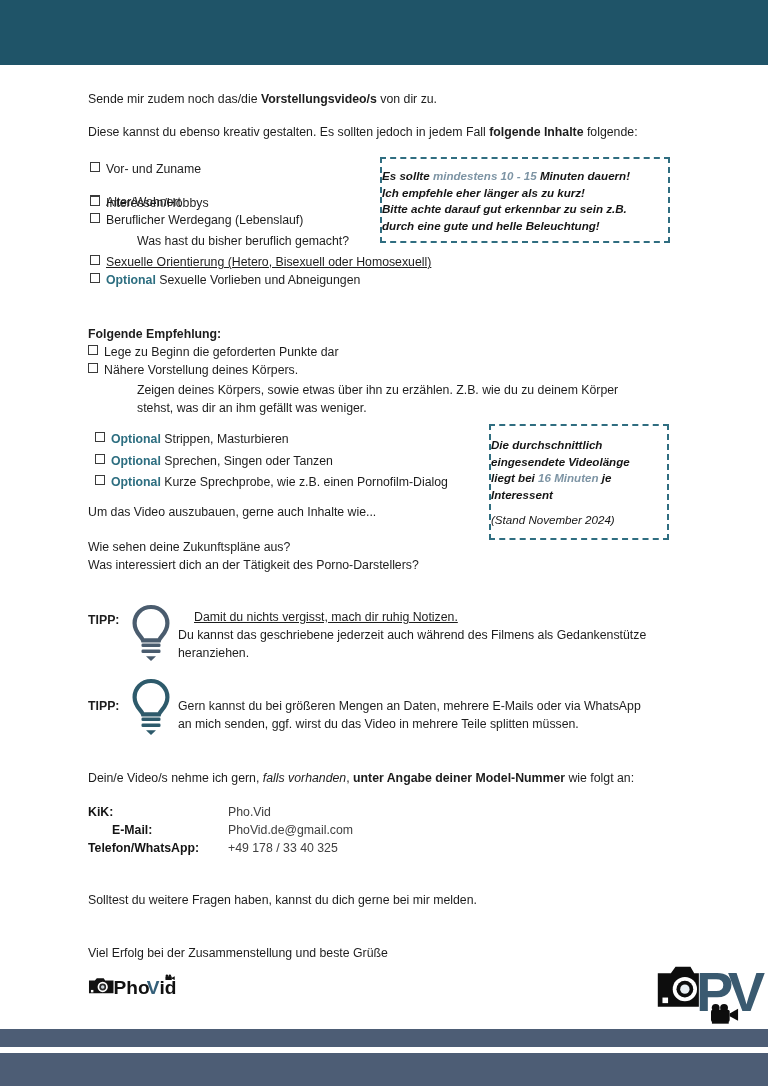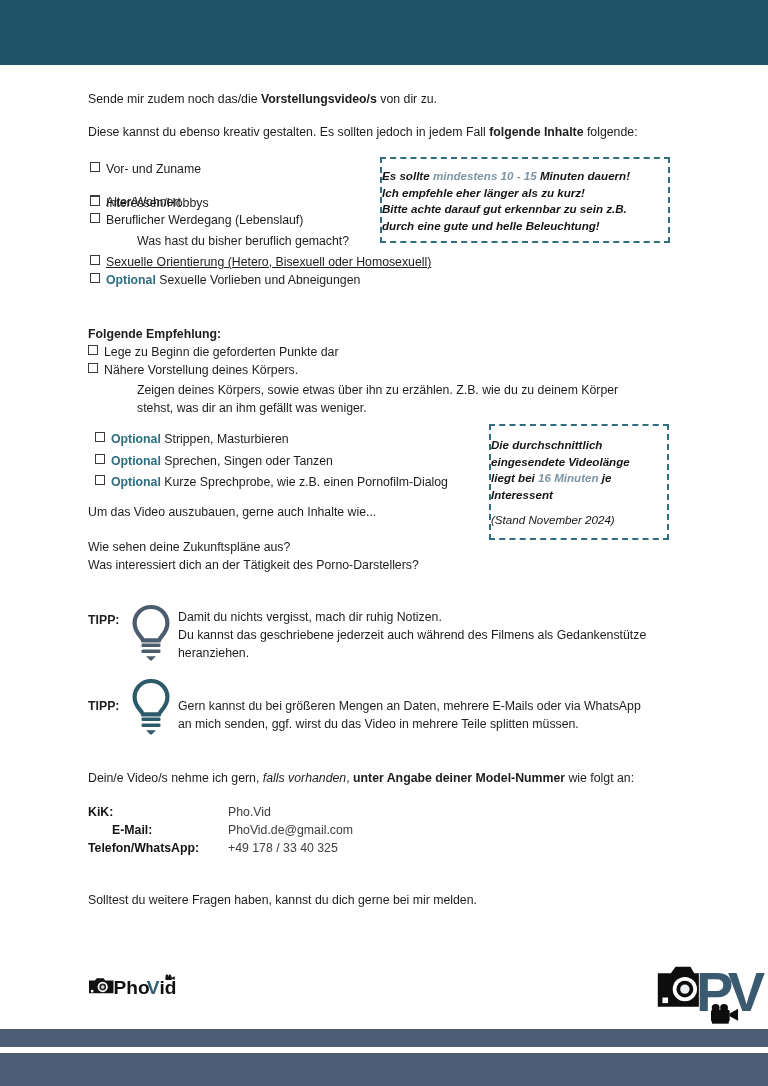--- a/index.html
+++ b/index.html
@@ -119,21 +119,21 @@
   <div class="txt" style="left:88px;top:539px;">Wie sehen deine Zukunftspläne aus?</div>
   <div class="txt" style="left:88px;top:557px;">Was interessiert dich an der Tätigkeit des Porno-Darstellers?</div>
 
   <div class="txt b" style="left:88px;top:612px;">TIPP:</div>
   <svg class="bulb" style="left:131px;top:604px;" viewBox="0 0 40 58">
     <path d="M20 3 C10.6 3 3.6 10.2 3.6 19.2 c0 5.6 2.6 9.3 5.4 12.6 1.6 1.9 2.6 3.3 3 4.6 h16 c0.4-1.3 1.4-2.7 3-4.6 2.8-3.3 5.4-7 5.4-12.6 C36.4 10.2 29.4 3 20 3 z" fill="none" stroke="#4a5c6e" stroke-width="4.2"></path>
     <rect x="10.5" y="39.5" width="19" height="3.6" rx="1.3" fill="#4a5c6e"></rect>
     <rect x="10.5" y="45.5" width="19" height="3.6" rx="1.3" fill="#4a5c6e"></rect>
     <path d="M15 52.3 h10 l-5 4.6 z" fill="#4a5c6e"></path>
   </svg>
-  <div class="txt" style="left:178px;top:609px;">Damit du nichts vergisst, mach dir ruhig Notizen.</div>
+  <div class="txt" style="left:194px;top:609px;text-decoration:underline;">Damit du nichts vergisst, mach dir ruhig Notizen.</div>
   <div class="txt" style="left:178px;top:627px;">Du kannst das geschriebene jederzeit auch während des Filmens als Gedankenstütze</div>
   <div class="txt" style="left:178px;top:645px;">heranziehen.</div>
 
   <div class="txt b" style="left:88px;top:698px;">TIPP:</div>
   <svg class="bulb" style="left:131px;top:678px;" viewBox="0 0 40 58">
     <path d="M20 3 C10.6 3 3.6 10.2 3.6 19.2 c0 5.6 2.6 9.3 5.4 12.6 1.6 1.9 2.6 3.3 3 4.6 h16 c0.4-1.3 1.4-2.7 3-4.6 2.8-3.3 5.4-7 5.4-12.6 C36.4 10.2 29.4 3 20 3 z" fill="none" stroke="#2d5a6b" stroke-width="4.2"></path>
     <rect x="10.5" y="39.5" width="19" height="3.6" rx="1.3" fill="#2d5a6b"></rect>
     <rect x="10.5" y="45.5" width="19" height="3.6" rx="1.3" fill="#2d5a6b"></rect>
     <path d="M15 52.3 h10 l-5 4.6 z" fill="#2d5a6b"></path>
   </svg>
@@ -145,20 +145,21 @@
   </div>
 
   <div class="contact-label" style="left:88px;top:805px;">KiK:</div>
   <div class="contact-value" style="left:228px;top:805px;">Pho.Vid</div>
   <div class="contact-label" style="left:88px;top:823px;padding-left:24px;">E-Mail:</div>
   <div class="contact-value" style="left:228px;top:823px;">PhoVid.de@gmail.com</div>
   <div class="contact-label" style="left:88px;top:841px;">Telefon/WhatsApp:</div>
   <div class="contact-value" style="left:228px;top:841px;">+49 178 / 33 40 325</div>
 
   <div class="txt" style="left:88px;top:892px;">Solltest du weitere Fragen haben, kannst du dich gerne bei mir melden.</div>
+  <div class="txt" style="left:88px;top:945px;">Viel Erfolg bei der Zusammenstellung und beste Grüße</div>
 
   <svg class="logo-phovid" viewBox="0 0 200 46" width="98" height="42">
 
     <g>
       <path d="M2 12 h12 l4-5 h14 l3 5 h17 v26 h-50 z" fill="#111"></path>
       <circle cx="30" cy="25" r="10.5" fill="#fff"></circle>
       <circle cx="30" cy="25" r="7" fill="#2b2b2b"></circle>
       <circle cx="30" cy="25" r="3.6" fill="#ccd6dd"></circle>
       <rect x="6" y="31" width="5" height="5" fill="#fff"></rect>
     </g>

